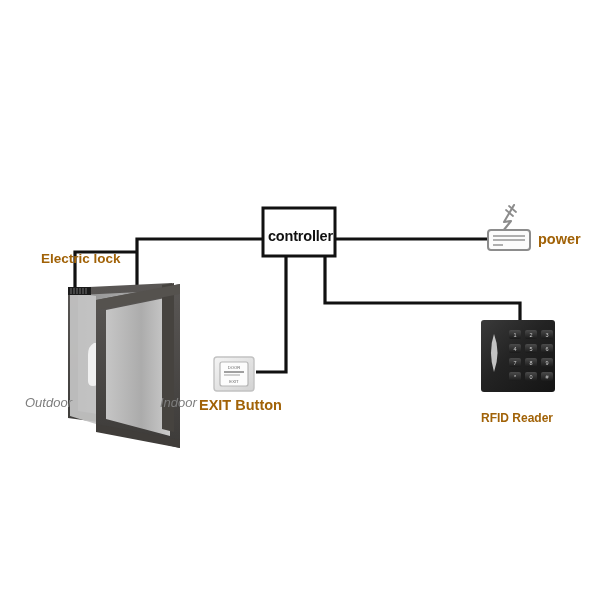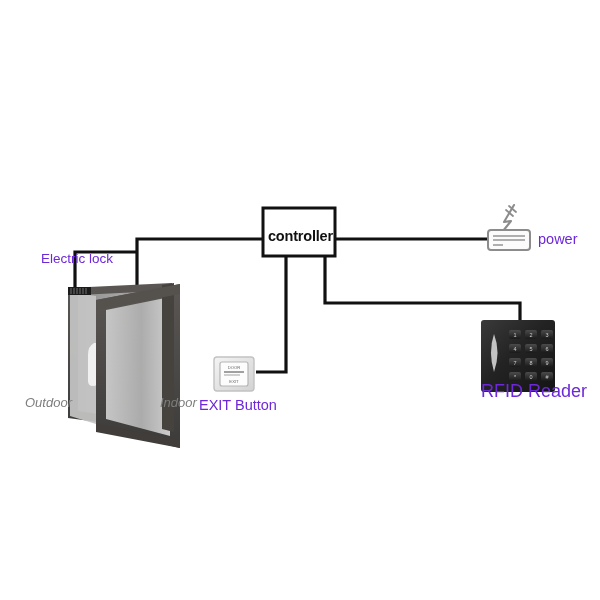--- a/index.html
+++ b/index.html
@@ -23,44 +23,44 @@
     top: 0;
     width: 600px;
     height: 600px;
   }
   .label {
     position: absolute;
     white-space: nowrap;
     line-height: 1;
   }
   .label-bold {
-    font-weight: normal;
-    color: #6d28d9;
+    font-weight: bold;
+    color: #a16207;
   }
   .label-italic {
     font-style: italic;
     color: #7d7d7d;
   }
   #label-controller {
     left: 268px;
     top: 229px;
     font-size: 14.5px;
     font-weight: bold;
     color: #111111;
     letter-spacing: -0.2px;
   }
   #label-power {
     left: 538px;
     top: 232px;
     font-size: 14.5px;
   }
   #label-rfid {
     left: 481px;
-    top: 382px;
-    font-size: 18px;
+    top: 412px;
+    font-size: 12px;
   }
   #label-exit {
     left: 199px;
     top: 398px;
     font-size: 14.5px;
   }
   #label-lock {
     left: 41px;
     top: 252px;
     font-size: 13.5px;

